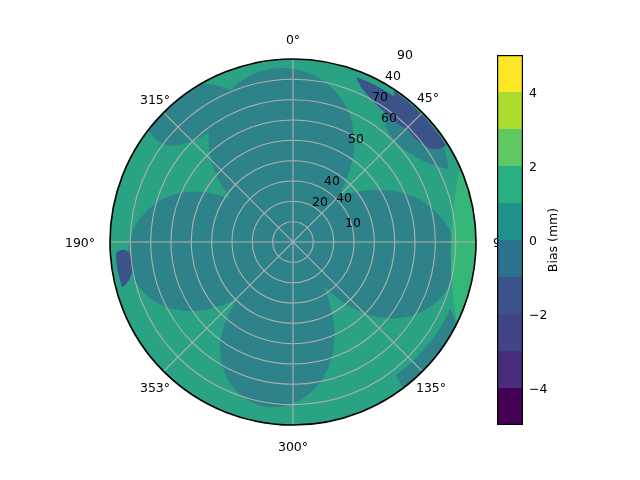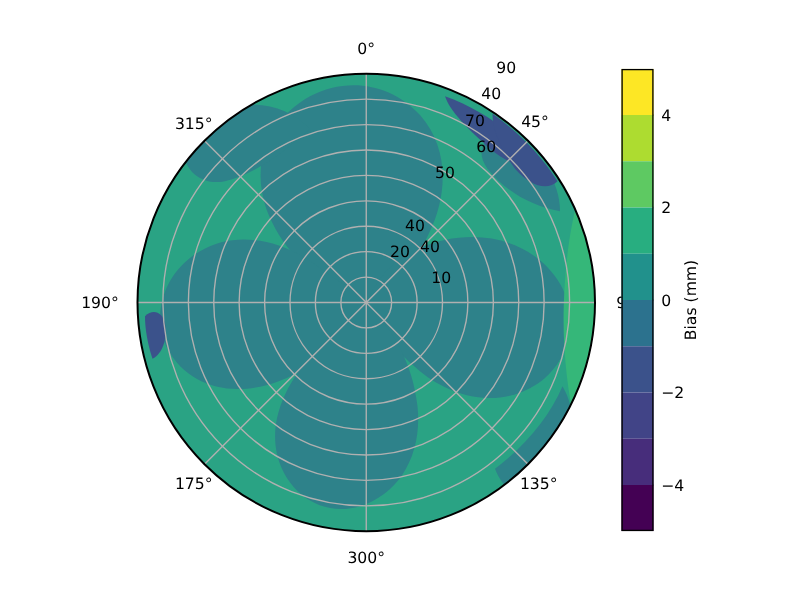--- a/index.html
+++ b/index.html
@@ -152,21 +152,21 @@
       </g>
 
       <circle cx="185" cy="185" r="183" fill="none" stroke="#000000" stroke-width="1.6"></circle>
     </svg>
 
     <div class="ang-label" style="left:185px; top:-18px;">0°</div>
     <div class="ang-label" style="left:320px; top:40px;">45°</div>
     <div class="ang-label" style="left:393px; top:185px;">90</div>
     <div class="ang-label" style="left:323px; top:330px;">135°</div>
     <div class="ang-label" style="left:185px; top:389px;">300°</div>
-    <div class="ang-label" style="left:47px; top:330px;">175°</div>
+    <div class="ang-label" style="left:47px; top:330px;">353°</div>
     <div class="ang-label" style="left:-28px; top:185px;">190°</div>
     <div class="ang-label" style="left:47px; top:42px;">315°</div>
 
     <div class="rad-label" style="left:200px; top:165px;margin-left:45px;">10</div>
     <div class="rad-label" style="left:212px; top:144px;">20</div>
     <div class="rad-label" style="left:224px; top:123px;">40</div>
     <div class="rad-label" style="left:236px; top:102px;margin-top:38px;">40</div>
     <div class="rad-label" style="left:248px; top:81px;">50</div>
     <div class="rad-label" style="left:260px; top:60px;margin-left:21px;">60</div>
     <div class="rad-label" style="left:272px; top:39px;">70</div>

